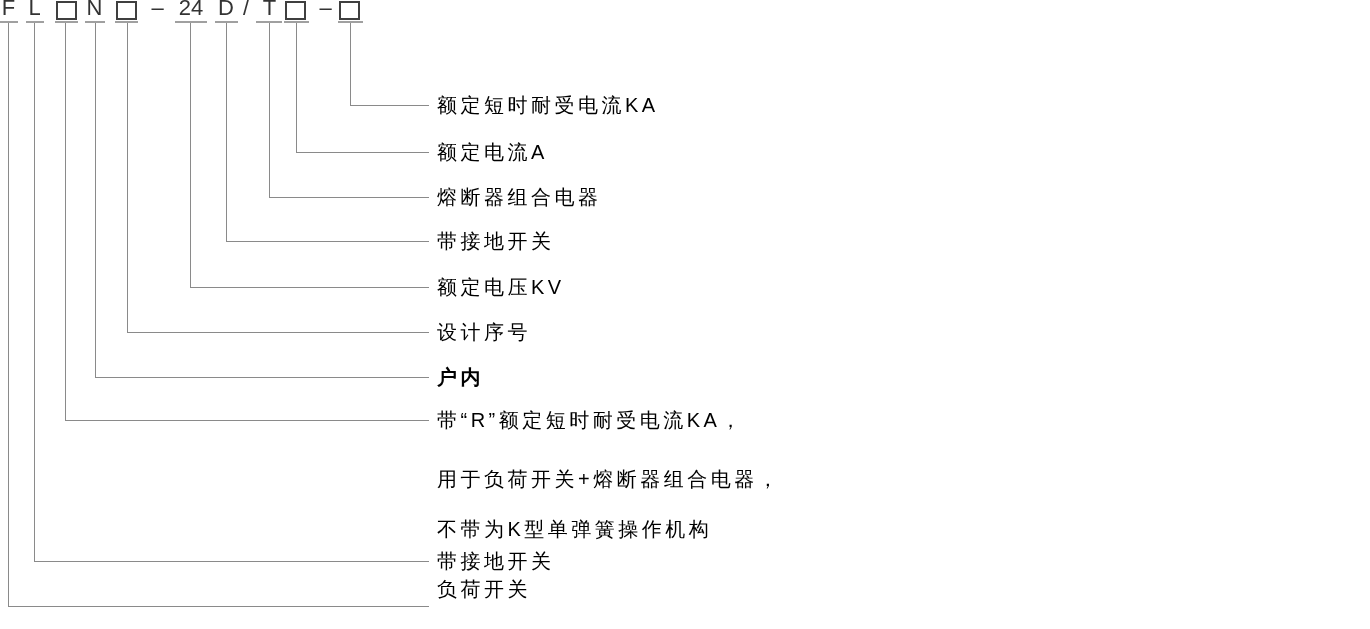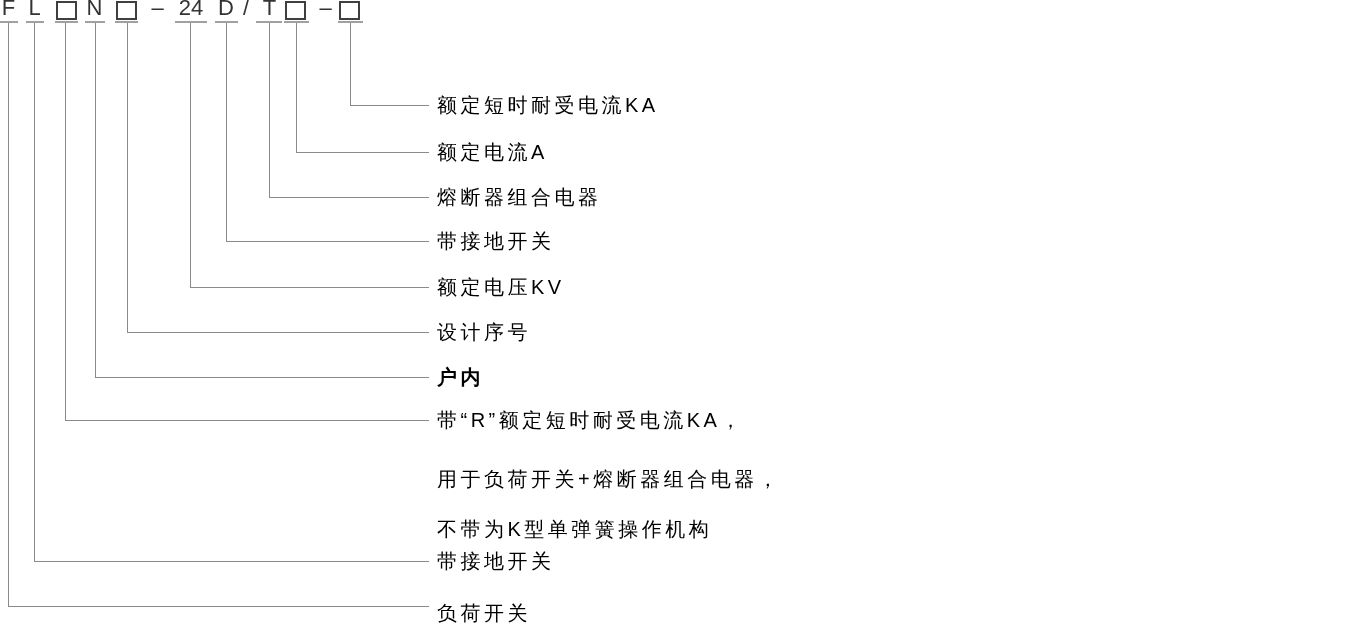--- a/index.html
+++ b/index.html
@@ -116,15 +116,15 @@
   <div class="legend-label" style="top:141px;">额定电流A</div>
   <div class="legend-label" style="top:186px;">熔断器组合电器</div>
   <div class="legend-label" style="top:230px;">带接地开关</div>
   <div class="legend-label" style="top:276px;">额定电压KV</div>
   <div class="legend-label" style="top:321px;">设计序号</div>
   <div class="legend-label" style="top:366px;font-weight:bold;">户内</div>
   <div class="legend-label" style="top:409px;">带“R”额定短时耐受电流KA，</div>
   <div class="legend-label" style="top:468px;">用于负荷开关+熔断器组合电器，</div>
   <div class="legend-label" style="top:500px;margin-top:18px;">不带为K型单弹簧操作机构</div>
   <div class="legend-label" style="top:550px;">带接地开关</div>
-  <div class="legend-label" style="top:578px;margin-top:24px;">负荷开关</div>
+  <div class="legend-label" style="top:578px;">负荷开关</div>
 
 </div>
 
 </body></html>

